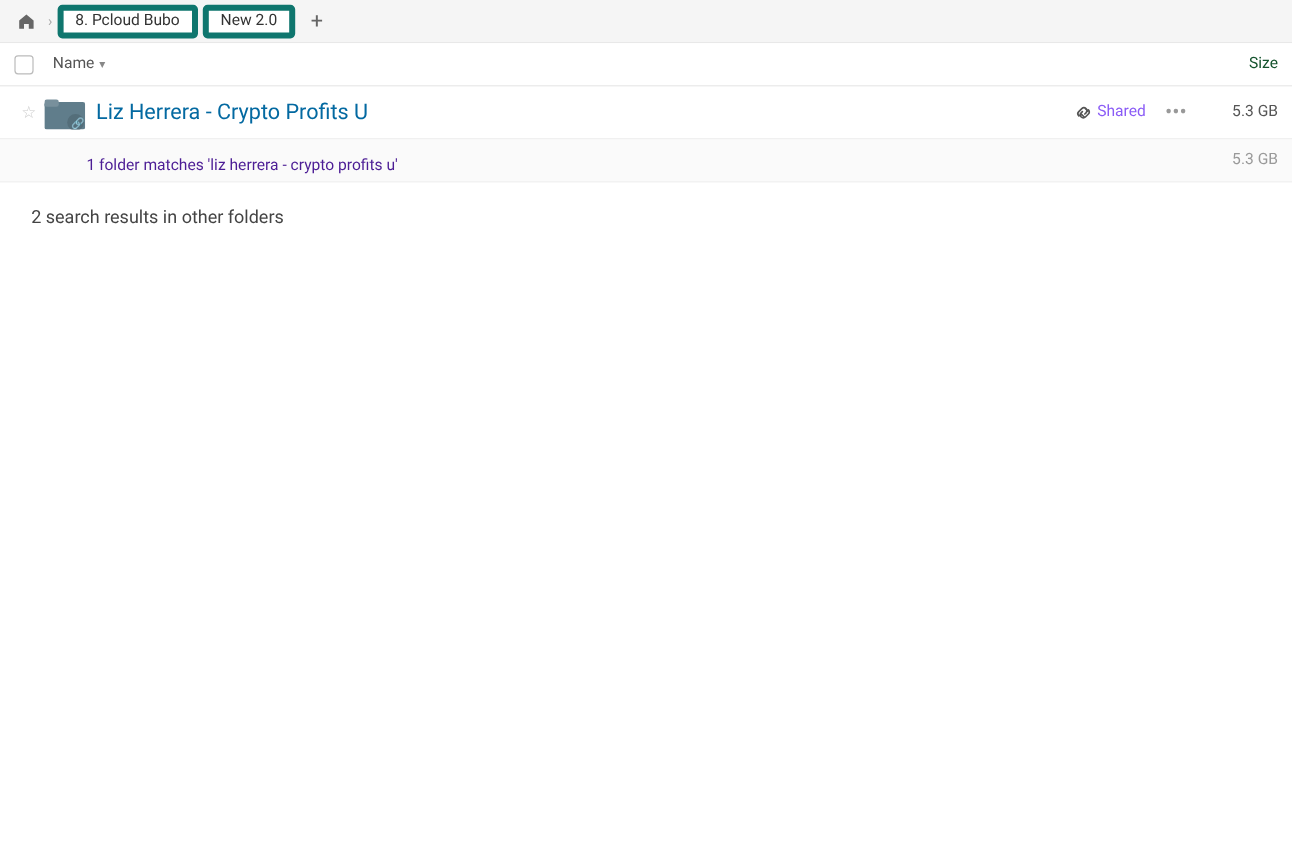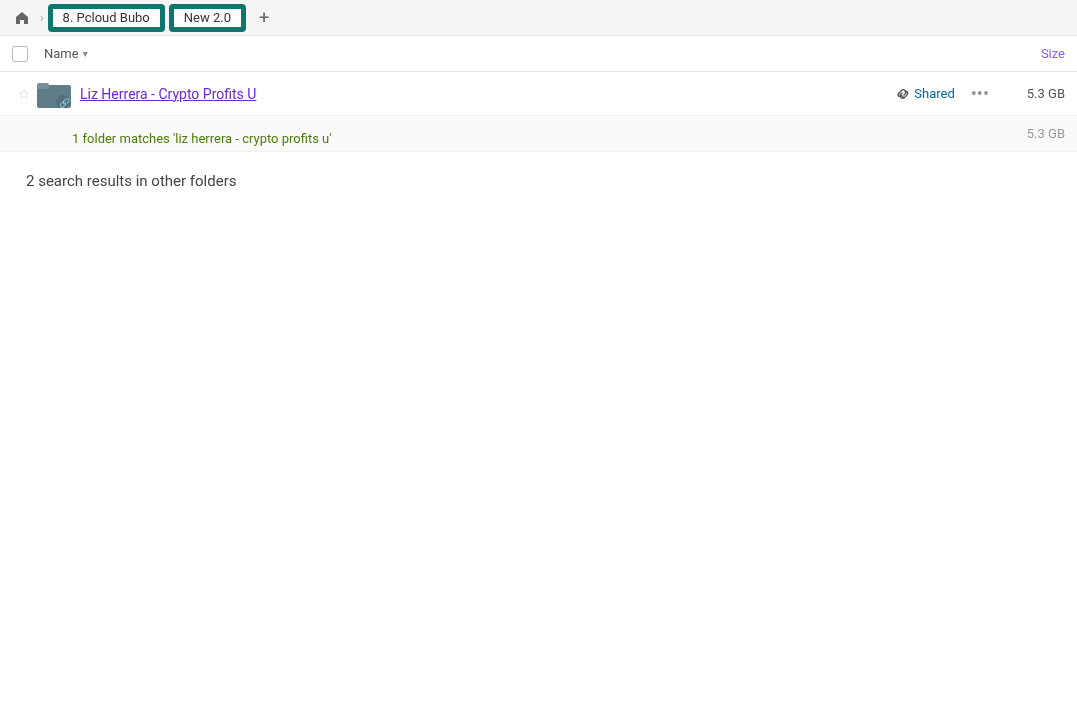--- a/index.html
+++ b/index.html
@@ -93,21 +93,21 @@
       gap: 4px;
       font-size: 13px;
       color: #555;
       cursor: pointer;
     }
 
     .col-size {
       width: 80px;
       text-align: right;
       font-size: 13px;
-      color: #8b5cf6;
+      color: #14532d;
     }
 
     
     .file-row {
       display: flex;
       align-items: center;
       height: 44px;
       padding: 0 12px;
       border-bottom: 1px solid #f0f0f0;
       cursor: pointer;
@@ -126,33 +126,32 @@
     .file-row-icon {
       width: 36px;
       display: flex;
       align-items: center;
       justify-content: center;
       margin-right: 8px;
     }
 
     .file-name {
       flex: 1;
-      font-size: 14px;
-      color: #6d28d9;
+      font-size: 18px;
+      color: #0369a1;
       white-space: nowrap;
       overflow: hidden;
       text-overflow: ellipsis;
-      text-decoration: underline;
     }
 
     .file-shared-badge {
       display: flex;
       align-items: center;
       gap: 4px;
-      color: #0369a1;
+      color: #8b5cf6;
       font-size: 13px;
       margin-right: 16px;
     }
 
     .file-more {
       color: #999;
       font-size: 18px;
       margin-right: 16px;
       display: flex;
       align-items: center;
@@ -171,21 +170,21 @@
       align-items: center;
       height: 36px;
       padding: 0 12px 0 72px;
       border-bottom: 1px solid #f0f0f0;
       background: #fafafa;
     }
 
     .sub-info-text {
       flex: 1;
       font-size: 13px;
-      color: #4d7c0f;
+      color: #4c1d95;
       margin-top: 10px;
     }
 
     .sub-info-size {
       font-size: 13px;
       color: #999;
     }
 
     
     .other-folders-header {

